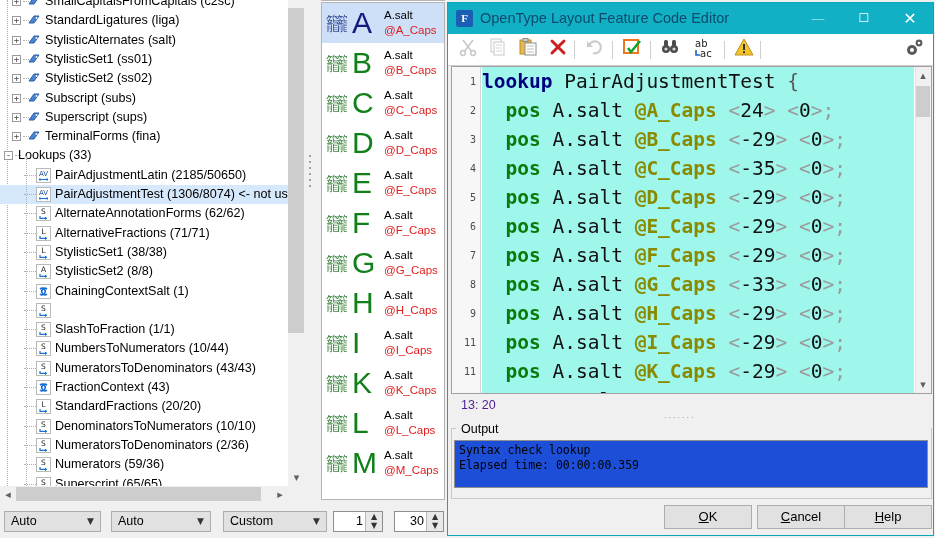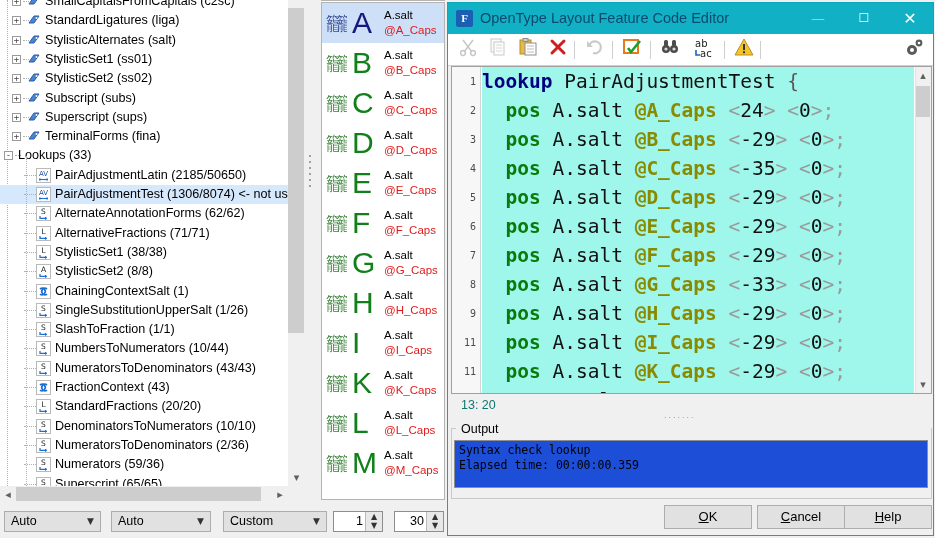--- a/index.html
+++ b/index.html
@@ -228,21 +228,21 @@
   }
   #ed-up { top: 0; } #ed-dn { bottom: 0; }
   #ed-thumb {
     position: absolute; right: 1px; top: 19px; width: 14px; height: 31px;
     background: #cdcdcd;
   }
 
   
   #caret-pos {
     position: absolute; left: 13px; top: 395px;
-    font-size: 12.5px; color: #0f766e;
+    font-size: 12.5px; color: #4c1d95;
   }
   #grip {
     position: absolute; left: 216px; top: 410px; width: 34px; height: 4px;
     letter-spacing: 2px; font-size: 9px; color: #9a9a9a; line-height: 4px;
   }
   #output-group {
     position: absolute; left: 3px; top: 425px; width: 481px; height: 71px;
     border: 1px solid #c8c8c8; border-top: none;
   }
   #output-legend {
@@ -427,21 +427,20 @@
           <span class="tree-label" style="left:55px;">ChainingContextSalt (1)</span>
         </div>
         <div class="tree-row" style="position:absolute;left:0;right:0;top:300.8px;">
           <span class="dots" style="left:24px;width:14px;"></span>
           <span class="ic-feature" style="left:36px;"><svg width="15" height="15" viewBox="0 0 15 15">
               <rect x="0.5" y="0.5" width="14" height="14" fill="#ffffff" stroke="#b9b9b9"></rect>
               <text x="7.5" y="8" text-anchor="middle" font-family="DejaVu Sans, sans-serif" font-size="7.5" fill="#1a1a1a">S</text>
               <path d="M4 10 L4 12.4 L10.5 12.4" fill="none" stroke="#1a6fd0" stroke-width="1.2"></path>
               <path d="M9 11.2 L10.8 12.4 L9 13.5" fill="none" stroke="#1a6fd0" stroke-width="1"></path>
             </svg></span>
-          <span class="tree-label" style="left:55px;">SingleSubstitutionUpperSalt (1/26)</span>
         </div>
         <div class="tree-row" style="position:absolute;left:0;right:0;top:320.1px;">
           <span class="dots" style="left:24px;width:14px;"></span>
           <span class="ic-feature" style="left:36px;"><svg width="15" height="15" viewBox="0 0 15 15">
               <rect x="0.5" y="0.5" width="14" height="14" fill="#ffffff" stroke="#b9b9b9"></rect>
               <text x="7.5" y="8" text-anchor="middle" font-family="DejaVu Sans, sans-serif" font-size="7.5" fill="#1a1a1a">S</text>
               <path d="M4 10 L4 12.4 L10.5 12.4" fill="none" stroke="#1a6fd0" stroke-width="1.2"></path>
               <path d="M9 11.2 L10.8 12.4 L9 13.5" fill="none" stroke="#1a6fd0" stroke-width="1"></path>
             </svg></span>
           <span class="tree-label" style="left:55px;">SlashToFraction (1/1)</span>

